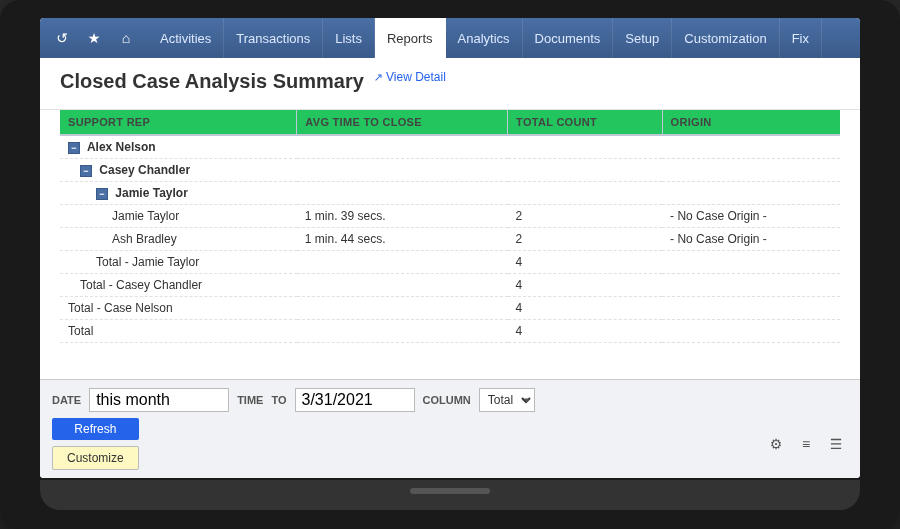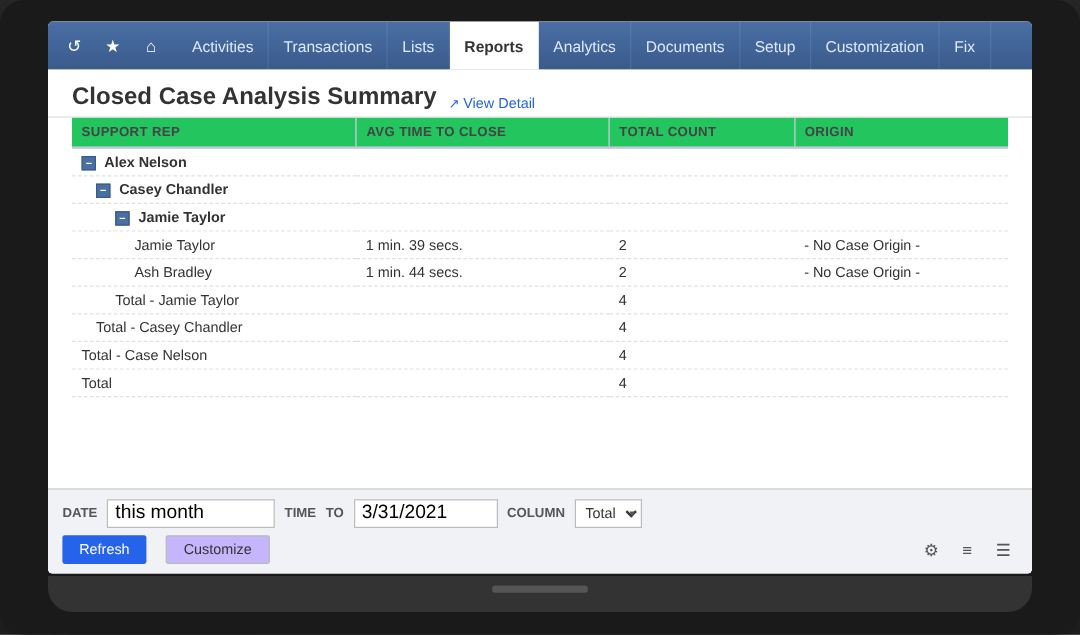--- a/index.html
+++ b/index.html
@@ -95,37 +95,37 @@
       color: #dce8ff;
       cursor: pointer;
       font-size: 13px;
       white-space: nowrap;
       border-right: 1px solid rgba(255,255,255,0.1);
     }
 
     .nav-item.active {
       background: #fff;
       color: #333;
-      font-weight: bold;
+      font-weight: normal;
     }
 
     
     .content {
       flex: 1;
       background: #fff;
       display: flex;
       flex-direction: column;
       overflow: hidden;
     }
 
     
     .page-header {
-      padding: 12px 20px 4px;
-      display: flex;
-      align-items: flex-end;
+      padding: 12px 20px 16px;
+      display: flex;
+      align-items: flex-start;
       gap: 10px;
       border-bottom: 1px solid #e0e0e0;
     }
 
     .page-title {
       font-size: 20px;
       font-weight: bold;
       color: #333;
     }
 
@@ -267,35 +267,36 @@
     }
 
     .action-row {
       display: flex;
       align-items: center;
       justify-content: space-between;
     }
 
     .action-btns {
       display: flex;
-      gap: 16px;
+      gap: 6px;
+      flex-direction: column;
     }
 
     .btn-refresh {
       background: #2563eb;
       color: #fff;
       border: none;
       padding: 4px 14px;
       font-size: 12px;
       cursor: pointer;
       border-radius: 2px;
     }
 
     .btn-customize {
-      background: #c4b5fd;
+      background: #fef9c3;
       color: #333;
       border: 1px solid #bbb;
       padding: 4px 14px;
       font-size: 12px;
       cursor: pointer;
       border-radius: 2px;
     }
 
     .tool-icons {
       display: flex;

